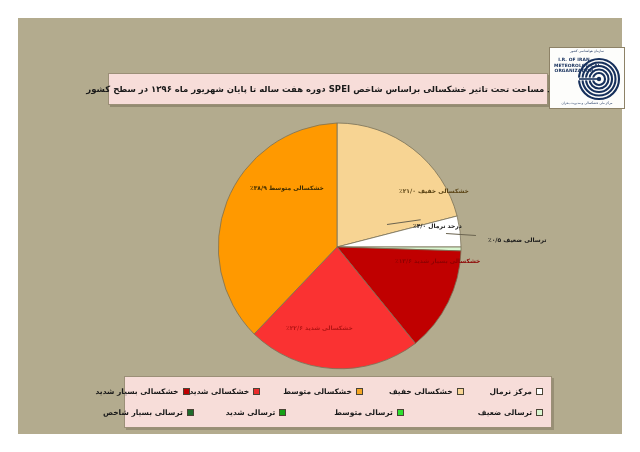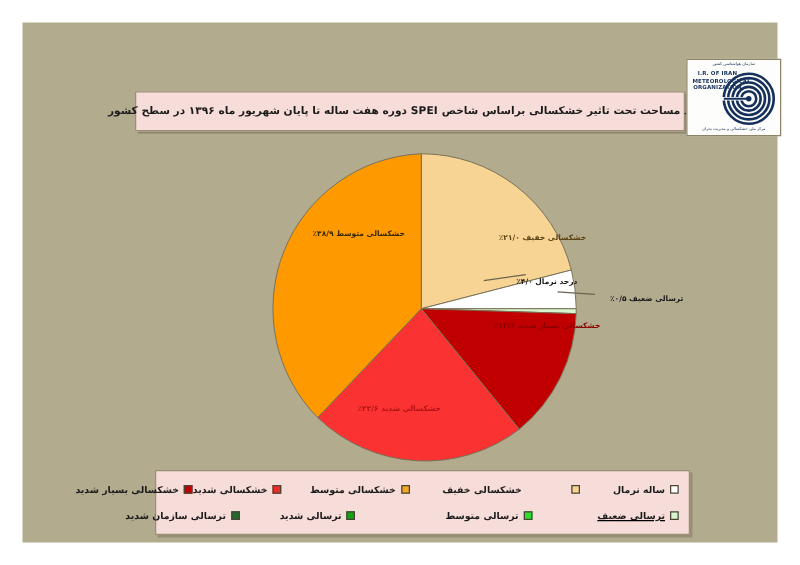--- a/index.html
+++ b/index.html
@@ -218,54 +218,54 @@
     <div class="slice-label" style="left:470px; top:219px; color:#1a1a1a;">ترسالی ضعیف ۰/۵٪</div>
 
     <div class="slice-label" style="left:377px; top:240px; color:#8d0000;">خشکسالی بسیار شدید ۱۳/۶٪</div>
 
     <div class="slice-label" style="left:268px; top:307px; color:#b31414;">خشکسالی شدید ۲۲/۶٪</div>
 
     <div id="legend">
       <div class="legend-row">
         <div class="legend-item" style="margin-left:26px;">
           <span class="legend-swatch" style="background:#ffffff;"></span>
-          <span class="legend-label">ساله نرمال</span>
-        </div>
-        <div class="legend-item" style="margin-left:26px;gap:36px;">
+          <span class="legend-label">مرکز نرمال</span>
+        </div>
+        <div class="legend-item" style="margin-left:26px;">
           <span class="legend-swatch" style="background:#f7d493;"></span>
           <span class="legend-label">خشکسالی خفیف</span>
         </div>
         <div class="legend-item" style="margin-left:23px;">
           <span class="legend-swatch" style="background:#f5a623;"></span>
           <span class="legend-label">خشکسالی متوسط</span>
         </div>
         <div class="legend-item" style="">
           <span class="legend-swatch" style="background:#ec2b2b;"></span>
           <span class="legend-label">خشکسالی شدید</span>
         </div>
         <div class="legend-item">
           <span class="legend-swatch" style="background:#c00000;"></span>
           <span class="legend-label">خشکسالی بسیار شدید</span>
         </div>
       </div>
 
       <div class="legend-row">
-        <div class="legend-item" style="margin-left:52px;text-decoration:underline;">
+        <div class="legend-item" style="margin-left:74px;">
           <span class="legend-swatch" style="background:#d8f5d0;"></span>
           <span class="legend-label">ترسالی ضعیف</span>
         </div>
-        <div class="legend-item" style="margin-left:72px;">
+        <div class="legend-item" style="margin-left:48px;">
           <span class="legend-swatch" style="background:#2ee02e;"></span>
           <span class="legend-label">ترسالی متوسط</span>
         </div>
         <div class="legend-item" style="margin-left:32px;">
           <span class="legend-swatch" style="background:#16a016;"></span>
           <span class="legend-label">ترسالی شدید</span>
         </div>
         <div class="legend-item">
           <span class="legend-swatch" style="background:#1f6b2b;"></span>
-          <span class="legend-label">ترسالی سازمان شدید</span>
+          <span class="legend-label">ترسالی بسیار شاخص</span>
         </div>
       </div>
     </div>
 
   </div>
 </div>
 
 </body></html>

